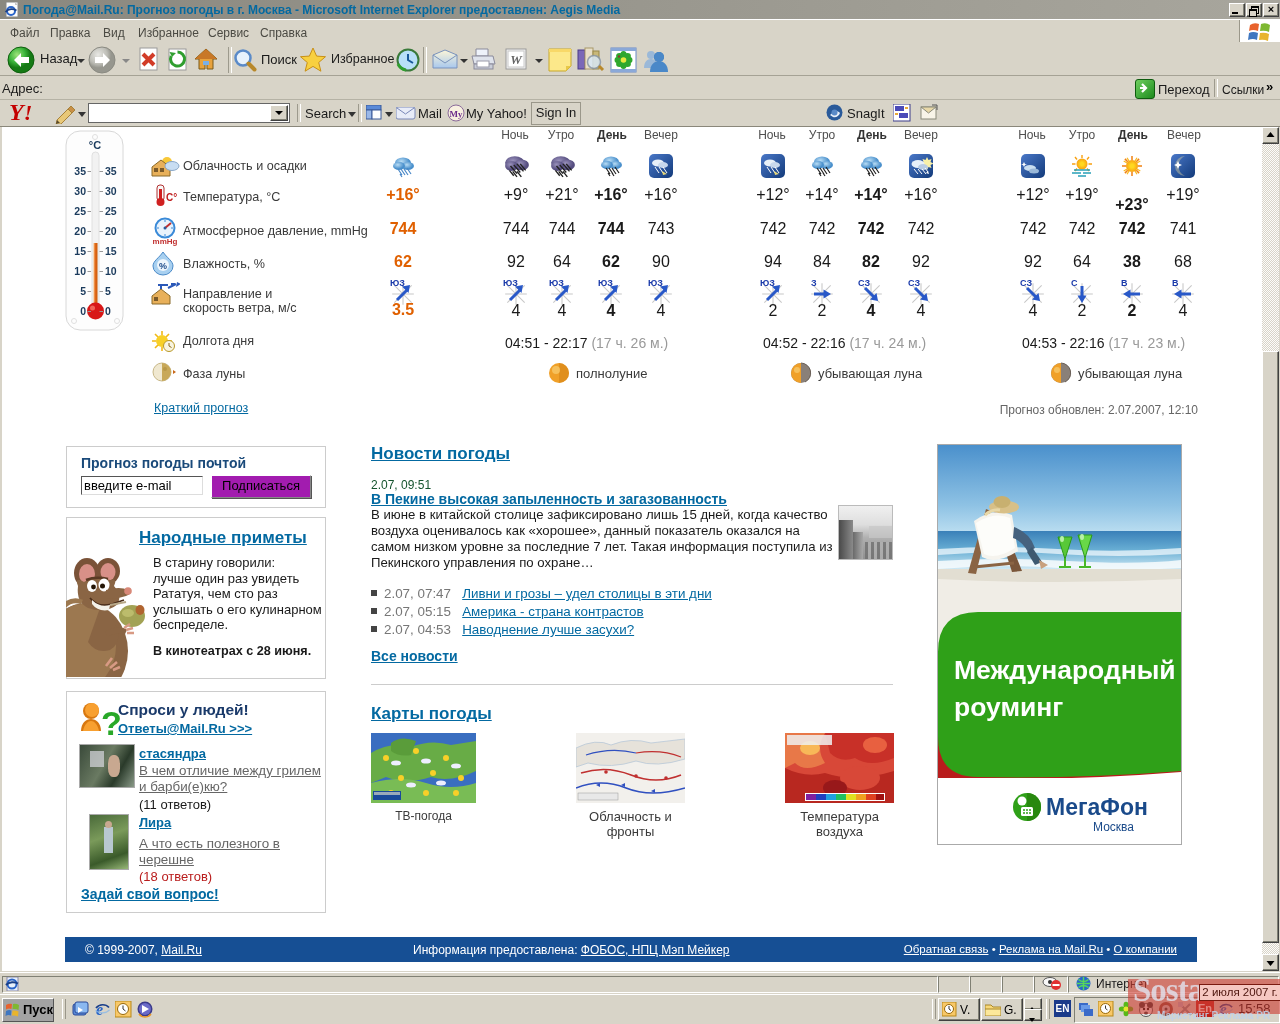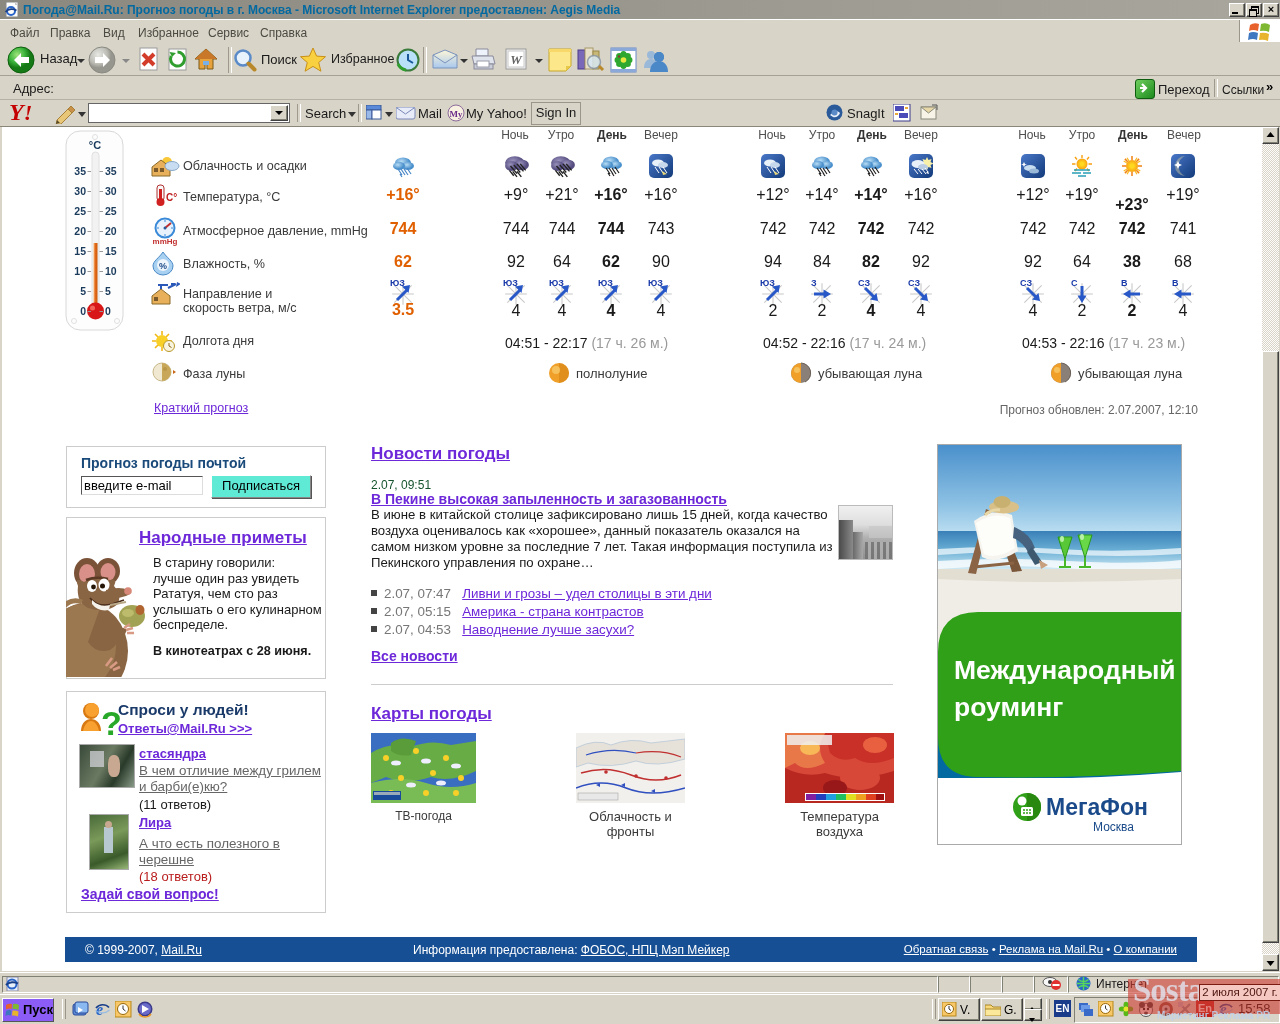--- a/index.html
+++ b/index.html
@@ -1,20 +1,20 @@
 <!DOCTYPE html>
 <html><head><meta charset="utf-8">
 <style>
 html,body{margin:0;padding:0;}
 #screen{position:relative;width:1280px;height:1024px;background:#d8d4c8;overflow:hidden;font-family:"Liberation Sans",sans-serif;}
 .abs{position:absolute;}
 .tb-sep{position:absolute;width:2px;border-left:1px solid #9d9a8d;border-right:1px solid #fff;}
 .btn3d{background:#d8d4c8;border-top:1px solid #fff;border-left:1px solid #fff;border-right:1px solid #404040;border-bottom:1px solid #404040;box-shadow:inset -1px -1px 0 #808074;}
 .sunken{border-top:1px solid #808074;border-left:1px solid #808074;border-right:1px solid #fff;border-bottom:1px solid #fff;}
-.lnk{color:#6d28d9;text-decoration:underline;}
+.lnk{color:#0369a1;text-decoration:underline;}
 .glnk{color:#666;text-decoration:underline;}
 .c{text-align:center;}
 span.abs{white-space:nowrap;}
 .nw{white-space:nowrap;}
 </style></head>
 <body>
 <div id="screen">
 
 <div class="abs" style="left:0;top:0;width:1280px;height:19px;background:linear-gradient(90deg,#8a887f,#a8a69d);"></div>
 <div class="abs" style="left:4px;top:2px;width:15px;height:15px;">
@@ -187,21 +187,21 @@
 <div class="tb-sep" style="left:423px;top:47px;height:26px;"></div>
 <svg width="10" height="8" style="position:absolute;left:459px;top:57px;">
         <path d="M1 2l4 4 4-4z" fill="#333"></path>
       </svg>
 <svg width="10" height="8" style="position:absolute;left:534px;top:57px;">
         <path d="M1 2l4 4 4-4z" fill="#333"></path>
       </svg>
 </div>
 
 <div class="abs" style="left:0;top:76px;width:1280px;height:23px;background:#d8d4c8;border-bottom:1px solid #b5b2a5;"></div>
-<div class="abs" style="left:13px;top:81px;font-size:13px;color:#1a1a1a;">Адрес:</div>
+<div class="abs" style="left:2px;top:81px;font-size:13px;color:#1a1a1a;">Адрес:</div>
 <div class="abs" style="left:1135px;top:79px;width:18px;height:18px;background:linear-gradient(135deg,#6fcf5f,#1d8a1d);border:1px solid #0e5c0e;border-radius:3px;">
       <svg width="16" height="16" style="position:absolute;left:0;top:0;">
         <path d="M4 8h5M6 4l4 4-4 4" stroke="#fff" stroke-width="2.2" fill="none"></path>
       </svg>
     </div>
 <div class="abs" style="left:1158px;top:82px;font-size:13px;color:#1a1a1a;">Переход</div>
 <div class="tb-sep" style="left:1214px;top:79px;height:18px;"></div>
 <div class="abs" style="left:1222px;top:83px;font-size:12px;color:#1a1a1a;">Ссылки</div>
 <div class="abs" style="left:1266px;top:79px;font-size:13px;font-weight:bold;color:#000;">»</div>
 
@@ -704,21 +704,21 @@
         <use href="#i-moonw"></use>
       </svg>
 <span class="abs" style="left:1078px;top:366px;font-size:13px;color:#3a3a3a;">убывающая луна</span>
 
 <span class="abs" style="left:898px;top:403px;width:300px;text-align:right;font-size:12px;color:#666;">Прогноз обновлен: 2.07.2007, 12:10</span>
 </div>
 
 <div class="abs" style="left:66px;top:446px;width:258px;height:60px;border:1px solid #ccc;">
 <div class="abs" style="left:14px;top:8px;font-size:14px;font-weight:bold;color:#1a4a7a;">Прогноз погоды почтой</div>
 <input style="position: absolute; left: 14px; top: 29px; width: 116px; height: 17px; border-width: 1px; border-style: solid; border-color: rgb(85, 85, 85) rgb(221, 221, 221) rgb(221, 221, 221) rgb(85, 85, 85); border-image: initial; font-size: 13px; font-family: &quot;Liberation Sans&quot;, sans-serif; padding: 0px 2px; color: rgb(0, 0, 0);" value="введите e-mail">
-<div class="abs" style="left:144px;top:28px;width:98px;height:21px;background:#5eead4;border:1px solid #888;border-top-color:#fff;border-left-color:#fff;box-shadow:1px 1px 0 #555;font-size:13px;text-align:center;line-height:20px;color:#000;">Подписаться</div>
+<div class="abs" style="left:144px;top:28px;width:98px;height:21px;background:#a21caf;border:1px solid #888;border-top-color:#fff;border-left-color:#fff;box-shadow:1px 1px 0 #555;font-size:13px;text-align:center;line-height:20px;color:#000;">Подписаться</div>
 </div>
 
 <div class="abs" style="left:66px;top:517px;width:258px;height:160px;border:1px solid #ccc;">
 <div class="abs nw" style="left:72px;top:10px;font-size:17px;font-weight:bold;"><span class="lnk">Народные приметы</span></div>
 <svg class="abs" style="left:-1px;top:28px;" width="110" height="131">
 <ellipse cx="20" cy="105" rx="42" ry="48" fill="#8a6544"></ellipse>
 <ellipse cx="16" cy="100" rx="34" ry="42" fill="#9c7850"></ellipse>
 <path d="M34 62 Q48 70 52 86 Q54 98 44 104 Q30 108 22 96z" fill="#8a6544"></path>
 <ellipse cx="21" cy="27" rx="13" ry="15" fill="#7a5238"></ellipse>
         <ellipse cx="21" cy="28" rx="8" ry="10" fill="#d89088"></ellipse>
@@ -857,21 +857,21 @@
           <rect x="61" y="61" width="10" height="6" fill="#e0e020"></rect>
           <rect x="71" y="61" width="10" height="6" fill="#f0a020"></rect>
           <rect x="81" y="61" width="10" height="6" fill="#e04020"></rect>
           <rect x="91" y="61" width="8" height="6" fill="#a01010"></rect>
         </g>
 <rect x="2" y="2" width="45" height="10" fill="#f0f0f0" opacity="0.85"></rect>
 </svg>
 <div class="abs c" style="left:785px;top:809px;width:109px;font-size:13px;color:#3a3a3a;line-height:15px;">Температура<br>воздуха</div>
 </div>
 
-<div id="banner" class="abs" style="left:937px;top:444px;width:243px;height:399px;border:1px solid #aaa;overflow:hidden;background:#0369a1;">
+<div id="banner" class="abs" style="left:937px;top:444px;width:243px;height:399px;border:1px solid #aaa;overflow:hidden;background:#b91c1c;">
 <svg width="243" height="399" style="position:absolute;left:0;top:0;">
 <defs>
 <linearGradient id="sky" x1="0" y1="0" x2="0" y2="1">
             <stop offset="0%" stop-color="#4a90cc"></stop>
             <stop offset="70%" stop-color="#8ec2e4"></stop>
             <stop offset="100%" stop-color="#b8dcf0"></stop>
           </linearGradient>
 <linearGradient id="sea" x1="0" y1="0" x2="0" y2="1">
             <stop offset="0%" stop-color="#3a80b8"></stop>
             <stop offset="50%" stop-color="#68aed4"></stop>
@@ -971,21 +971,21 @@
 <div class="abs sunken" style="left:1068px;top:3px;width:209px;height:15px;"></div>
 <svg width="15" height="15" style="position:absolute;left:1076px;top:3px;">
         <circle cx="7.5" cy="7.5" r="7" fill="#2a68c8"></circle>
         <path d="M1 7.5h13M7.5 1v13M2.5 3.5c3 2.5 7 2.5 10 0M2.5 11.5c3-2.5 7-2.5 10 0" stroke="#58d858" stroke-width="1.4" fill="none"></path>
         <path d="M7.5.5a7 7 0 0 1 0 14 7 7 0 0 0 0-14" fill="#1a9a1a" opacity="0.55"></path>
       </svg>
 <div class="abs" style="left:1096px;top:4px;font-size:12px;color:#1a1a1a;">Интернет</div>
 </div>
 
 <div class="abs" style="left:0;top:994px;width:1280px;height:30px;background:#d8d4c8;border-top:1px solid #fff;" id="taskbar">
-<div class="abs" style="left:2px;top:3px;width:50px;height:22px;background:#8b5cf6;border:1px solid #555;border-top-color:#fff;border-left-color:#fff;">
+<div class="abs" style="left:2px;top:3px;width:50px;height:22px;background:#a3a3a3;border:1px solid #555;border-top-color:#fff;border-left-color:#fff;">
 <svg width="16" height="16" style="position:absolute;left:2px;top:2px;">
           <g transform="translate(1,1)">
             <path d="M0 3 Q3 1 6 2 L5.5 7 Q2.5 6 0 7.5z" fill="#e8622d"></path>
             <path d="M7 2 Q10 1 13 3 L12.5 8 Q10 6.5 6.5 7z" fill="#7eb832"></path>
             <path d="M0 9 Q3 7.5 5.5 8.5 L5 13.5 Q2 12.5 -.5 14z" fill="#3f77c0"></path>
             <path d="M6.5 8.5 Q10 8 12.5 9.5 L12 14.5 Q9 13 6 13.5z" fill="#e8b42d"></path>
           </g>
         </svg>
 <span style="position:absolute;left:20px;top:3px;font-size:13px;font-weight:bold;color:#000;">Пуск</span>
       </div>

